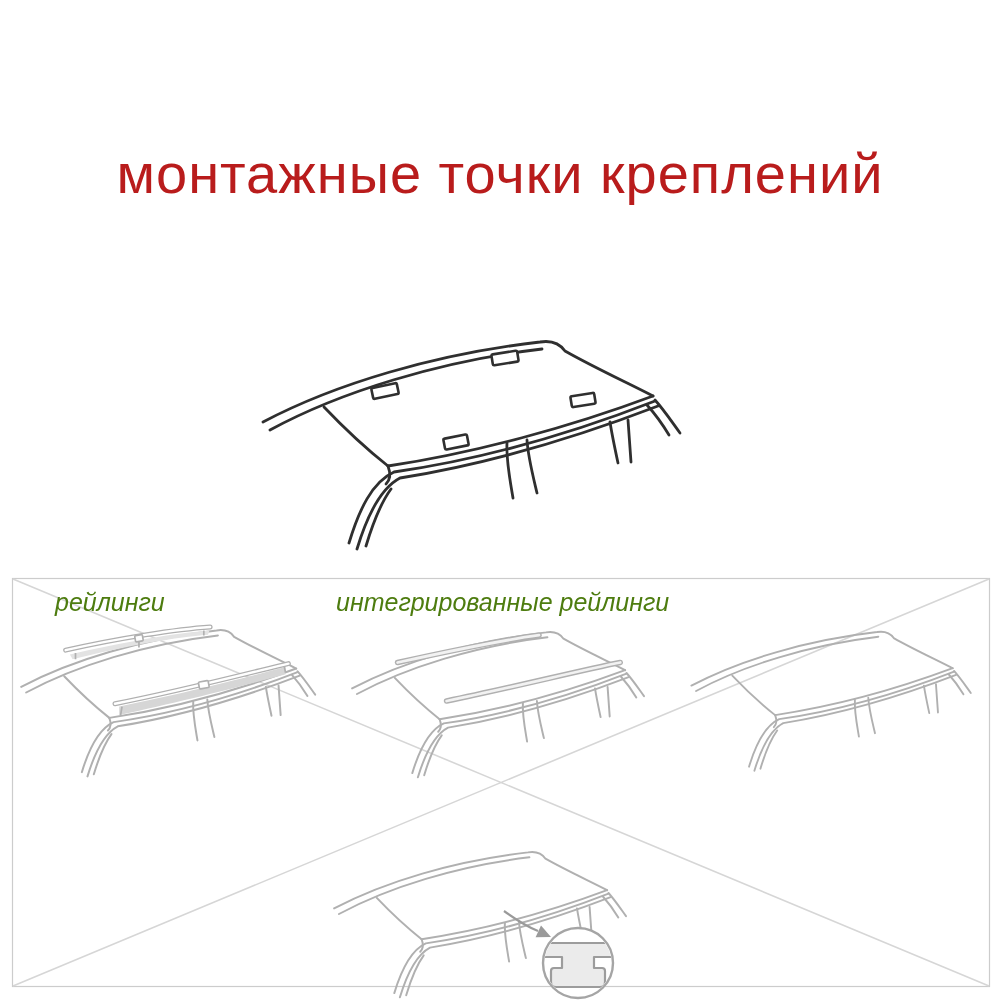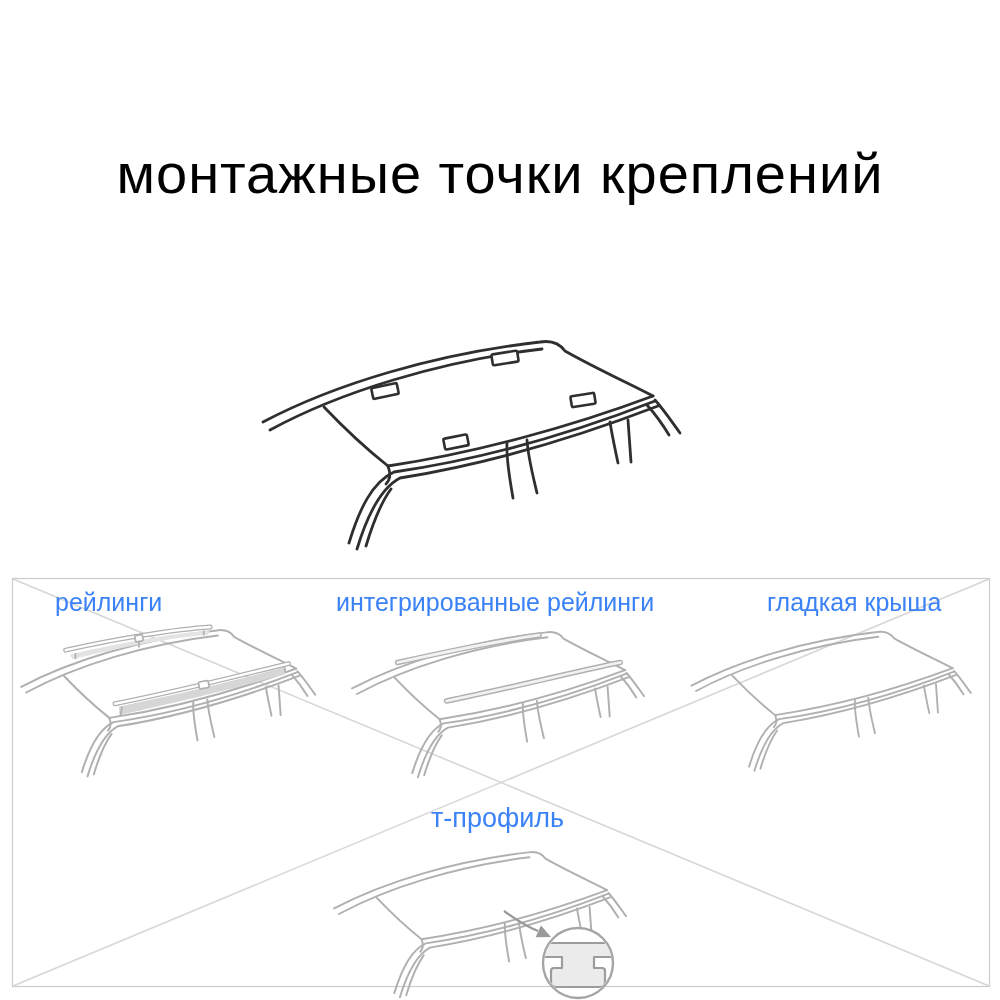--- a/index.html
+++ b/index.html
@@ -8,28 +8,29 @@
     width:1000px;height:1000px;
     background:#ffffff;
     overflow:hidden;
     font-family:"Liberation Sans", sans-serif;
   }
   .art{position:absolute;left:0;top:0;width:1000px;height:1000px;}
   .page-title{
     position:absolute;left:0;right:0;top:141px;
     text-align:center;
     font-size:56px;letter-spacing:1px;
-    color:#000000;
+    color:#b91c1c;
     white-space:nowrap;
   }
   .car-label{
     position:absolute;
-    color:#3b82f6;
+    color:#4d7c0f;
     font-size:25px;
     white-space:nowrap;
+    font-style:italic;
   }
   .label-railings{left:55px;top:588px;}
   .label-integrated{left:336px;top:588px;}
   .label-smooth{left:767px;top:588px;}
   .label-tprofile{left:431px;top:803px;font-size:27px;}
 </style>
 </head>
 <body>
 
 <div class="canvas">
@@ -124,16 +125,14 @@
         <circle r="35" fill="#ffffff" stroke="#a5a5a5" stroke-width="2.4"></circle>
         <g clip-path="url(#circleclip)">
           <path d="M -36,-20 H 36 V -6 H 16 L 16,5 H 24 Q 27,5 27,8 V 19 Q 27,24 22,24 H -22 Q -27,24 -27,19 V 8 Q -27,5 -24,5 H -16 V -6 H -36 Z" fill="#ebebeb" stroke="#9c9c9c" stroke-width="2.2" stroke-linejoin="round"></path>
         </g>
       </g>
     </g>
   </svg>
 
   <div class="car-label label-railings">рейлинги</div>
   <div class="car-label label-integrated">интегрированные рейлинги</div>
-  <div class="car-label label-smooth">гладкая крыша</div>
-  <div class="car-label label-tprofile">т-профиль</div>
 
 </div>
 
 </body></html>

